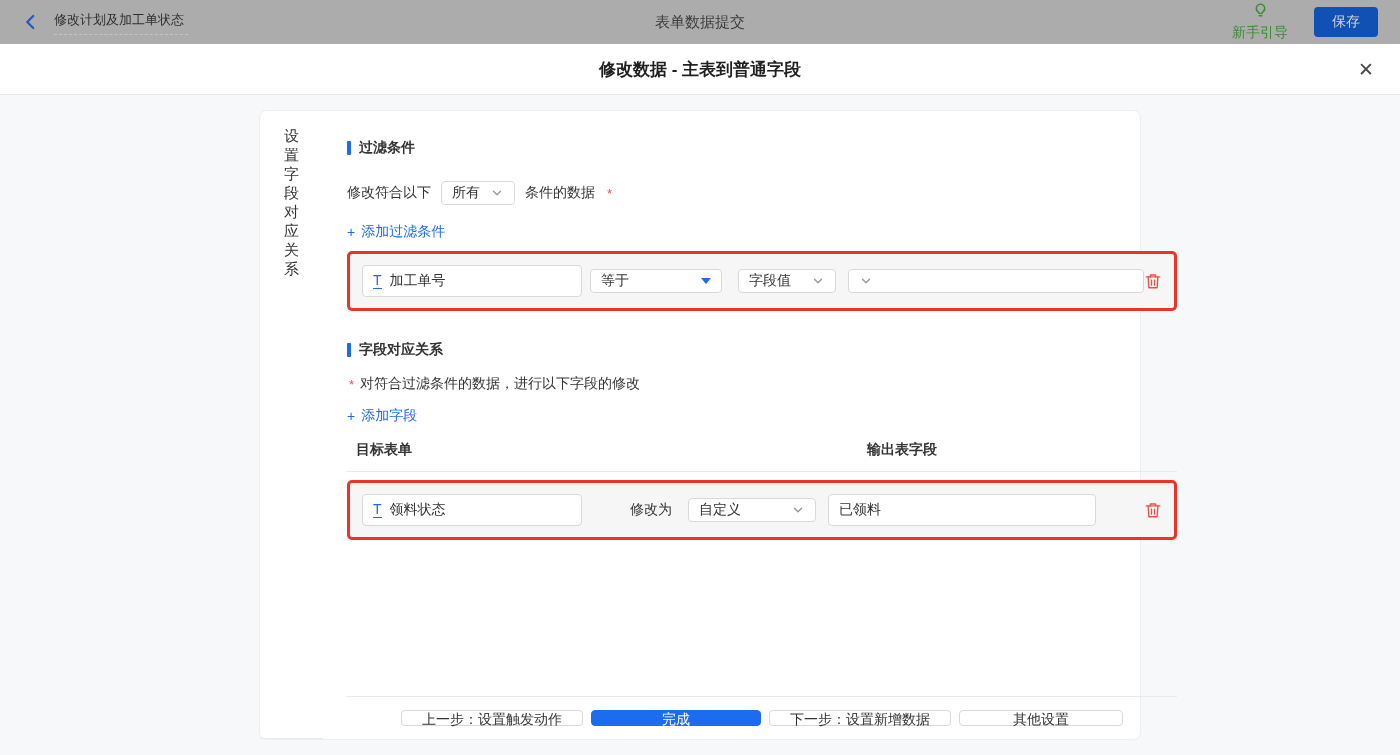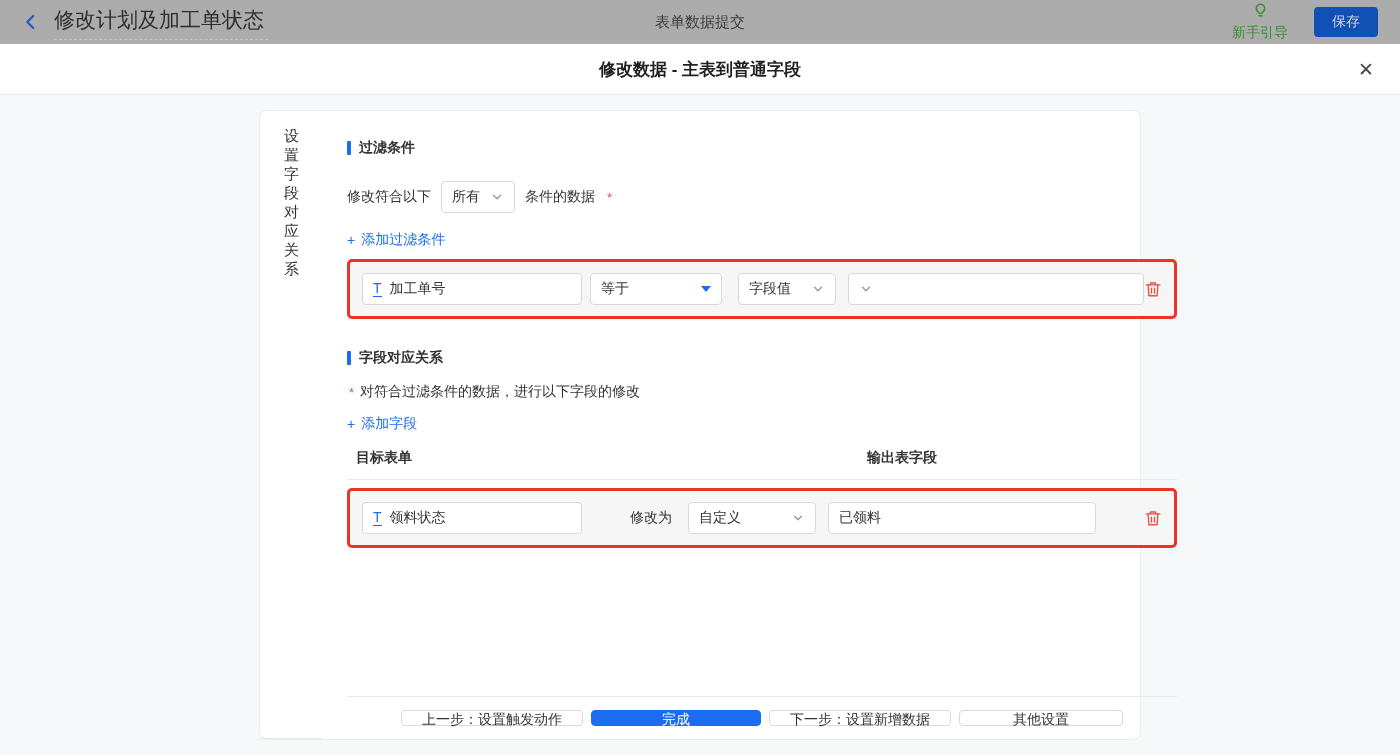--- a/index.html
+++ b/index.html
@@ -12,21 +12,21 @@
   
   .topbar {
     height: 44px; background: #acacac;
     display: flex; align-items: center; position: relative;
     padding: 0 22px;
   }
   .topbar-left { display: flex; align-items: center; gap: 14px; }
   .back-btn { width: 18px; height: 18px; color: #2b57c0; cursor: pointer; display:flex; align-items:center; }
   .back-btn svg { width: 18px; height: 18px; }
   .back-title {
-    font-size: 21px; color: #2e2e2e;
+    font-size: 13px; color: #2e2e2e;
     border-bottom: 1px dashed #c4c4c4; padding: 2px 4px 5px 0;
   }
   .topbar-center {
     position: absolute; left: 0; right: 0; text-align: center;
     font-size: 15px; color: #3c3c3c; pointer-events: none;
   }
   .topbar-right { margin-left: auto; display: flex; align-items: center; gap: 26px; z-index: 2; }
   .guide { display: flex; align-items: center; gap: 5px; color: #3e8c35; font-size: 14px; cursor: pointer; flex-direction: column; }
   .guide svg { width: 17px; height: 17px; }
   .save-btn {
@@ -70,21 +70,21 @@
   .match-line { margin-top: 24px; display: flex; align-items: center; gap: 10px; }
   .asterisk { color: #f34f43; font-size: 13px; margin-left: 2px; }
 
   .add-link {
     margin-top: 18px; color: #1c6cf2; font-size: 14px; cursor: pointer;
     display: flex; align-items: center; gap: 6px; width: fit-content;
   }
 
   
   .select {
-    height: 32px; background: #fff; border: 1px solid #d9d9d9; border-radius: 4px;
+    height: 24px; background: #fff; border: 1px solid #d9d9d9; border-radius: 4px;
     display: flex; align-items: center; padding: 0 10px; cursor: pointer;
     color: #333; font-size: 14px; gap: 6px;
   }
   .select .sel-text { flex: 1; white-space: nowrap; overflow: hidden; }
   .chev { width: 14px; height: 14px; color: #999; flex: none; }
   .caret-blue {
     width: 0; height: 0; flex: none;
     border-left: 5px solid transparent; border-right: 5px solid transparent;
     border-top: 6px solid #1c6cf2;
   }

